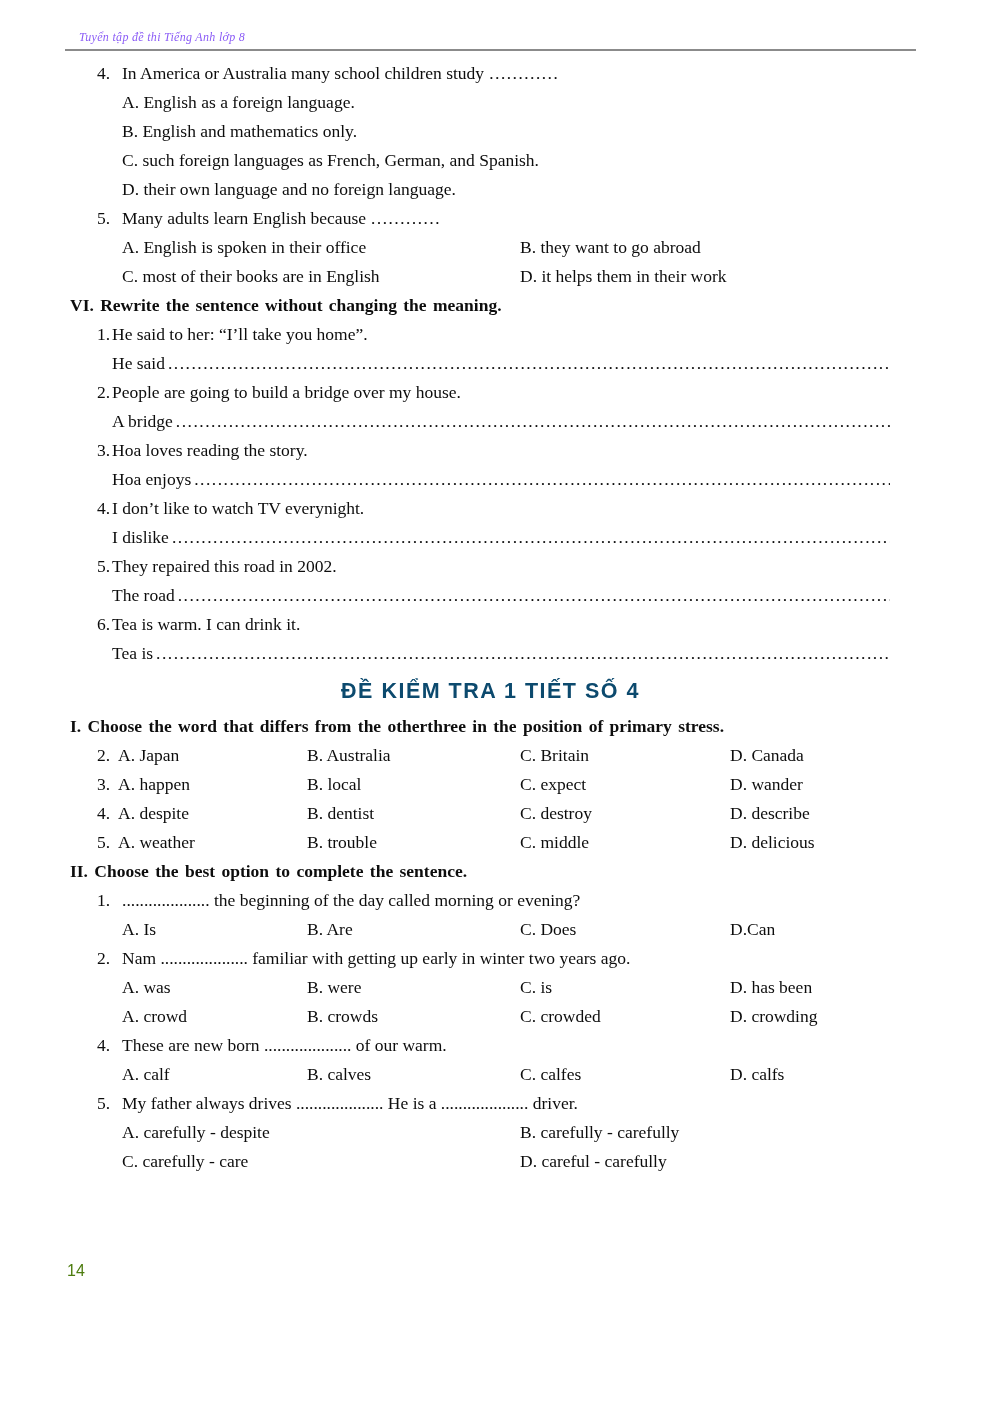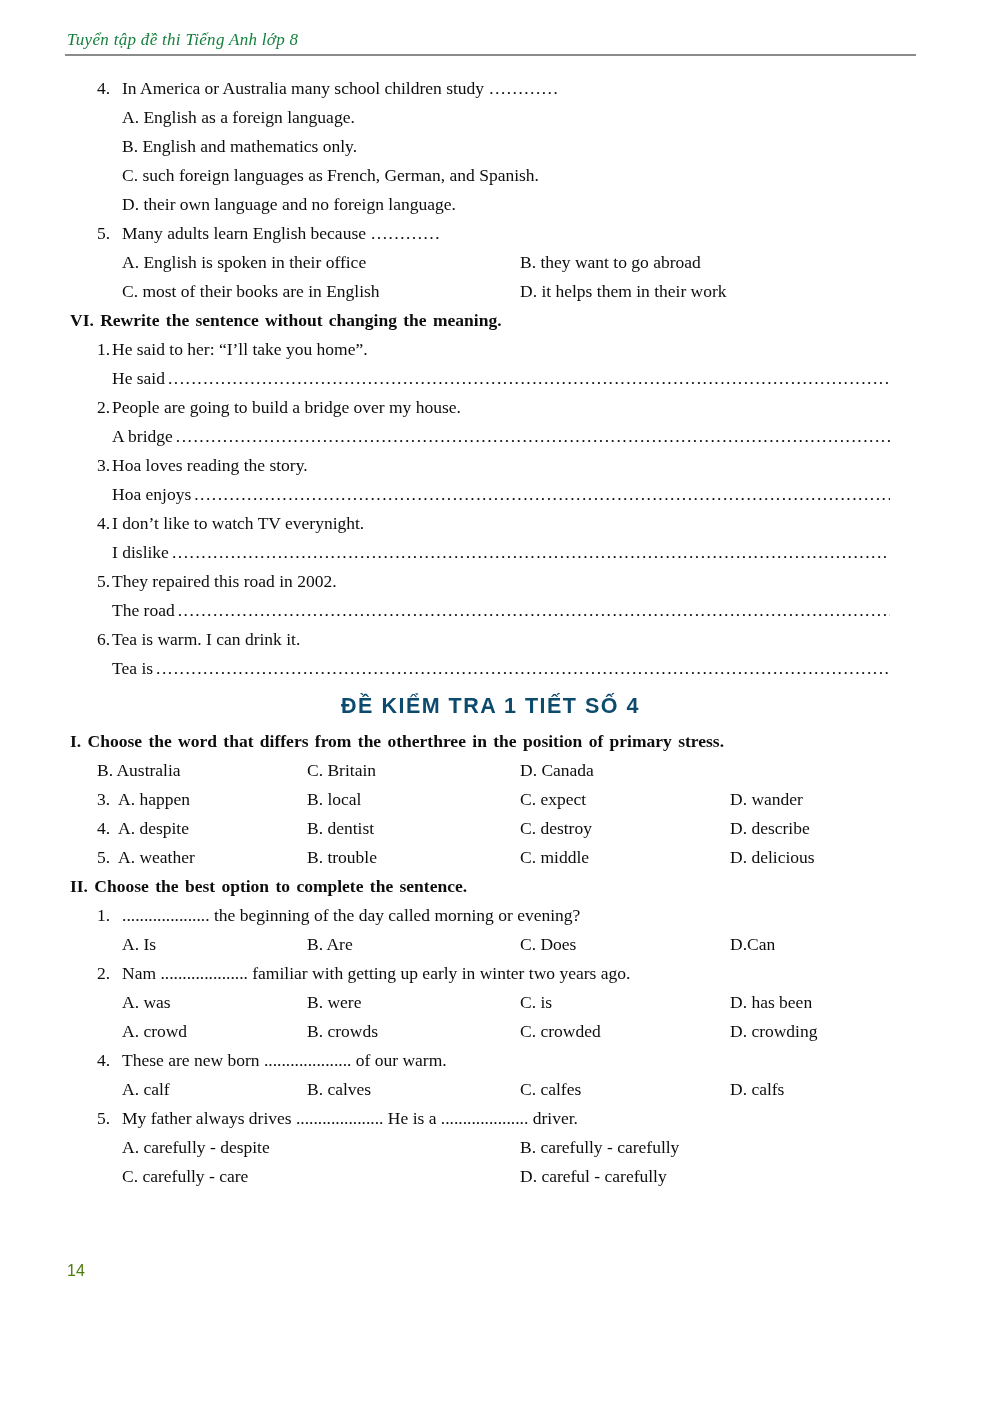--- a/index.html
+++ b/index.html
@@ -6,26 +6,26 @@
   html,body { background:#ffffff; }
   body {
     width:986px; height:1416px; position:relative;
     font-family:"Liberation Serif", serif;
     font-size:17.5px; color:#0d0d0d; overflow:hidden;
   }
   .page { padding:30px 70px 0 65px; }
 
   
   .hdr-title {
-    font-style:italic; font-size:17px; color:#15803d;
-    margin-left:2px; letter-spacing:.3px;
+    font-style:italic; font-size:12px; color:#8b5cf6;
+    margin-left:14px; letter-spacing:.3px;
   }
   .hdr-rule { border-top:2px solid #8b8b8b; margin-top:4px; }
 
-  .content { margin-top:18px; }
+  .content { margin-top:8px; }
   .line { height:29px; line-height:29px; white-space:nowrap; }
 
   .bold { font-weight:bold; word-spacing:2px; }
   .hline { margin-left:5px; }
 
   .qline  { margin-left:32px; }
   .qnum   { display:inline-block; width:25px; }
   .qnum-s { display:inline-block; width:15px; }
   .optline{ margin-left:57px; }
 
@@ -130,20 +130,21 @@
     <div class="line ansline">
       <span class="stem">Tea is</span>
       <span class="leader">........................................................................................................................................................................</span>
     </div>
 
     <div class="test-title">ĐỀ KIỂM TRA 1 TIẾT SỐ 4</div>
 
     <div class="line bold hline">I. Choose the word that differs from the otherthree in the position of primary stress.</div>
 
     <div class="line grid4i">
+      <span><span class="inum">2.</span><span>A. Japan</span></span>
       <span>B. Australia</span>
       <span>C. Britain</span>
       <span>D. Canada</span>
     </div>
     <div class="line grid4i">
       <span><span class="inum">3.</span><span>A. happen</span></span>
       <span>B. local</span>
       <span>C. expect</span>
       <span>D. wander</span>
     </div>

